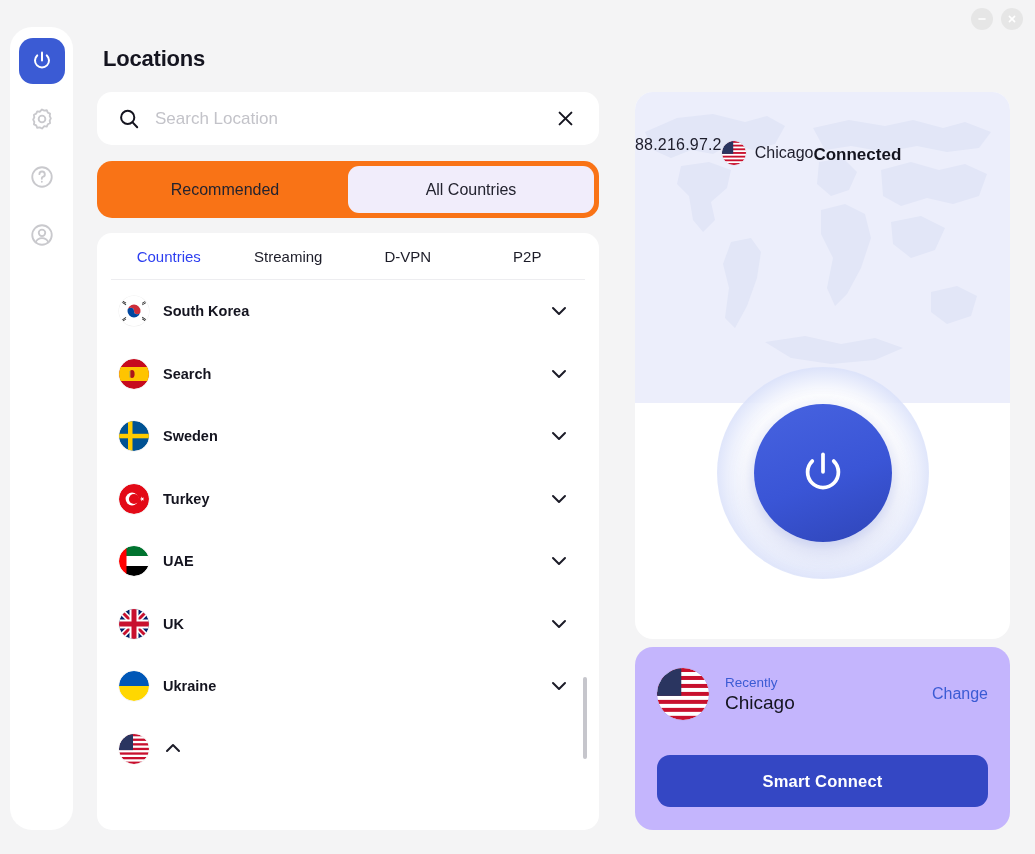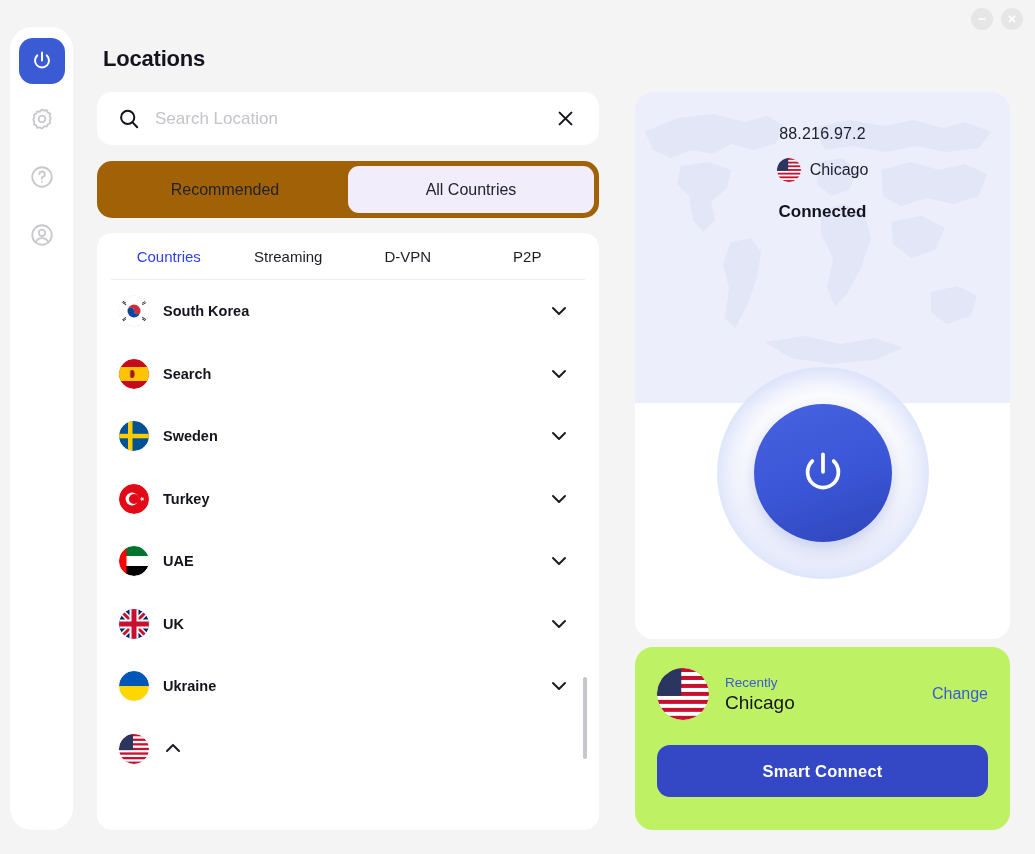--- a/index.html
+++ b/index.html
@@ -67,21 +67,21 @@
     font-family: "Liberation Sans", sans-serif;
     font-size: 17px; color: #14141f; background: transparent;
   }
   .search-input::placeholder { color: #c3c3c9; }
   .clear-btn { cursor: pointer; display:flex; padding: 4px; }
 
   
   .toggle-group {
     position: absolute; left: 97px; top: 161px;
     width: 502px; height: 57px;
-    background: #a16207; border-radius: 15px;
+    background: #f97316; border-radius: 15px;
     display: flex; align-items: center; padding: 5px;
   }
   .toggle-btn {
     flex: 1 1 0; height: 100%;
     display: flex; align-items: center; justify-content: center;
     border-radius: 11px; cursor: pointer;
     font-size: 16px; color: #23232f;
   }
   .toggle-btn.active { background: #f1edfb; }
 
@@ -147,21 +147,21 @@
     background: #ffffff;
   }
   .map-bg {
     position: absolute; left: 0; top: 0;
     width: 375px; height: 311px;
     background: #eceefb;
   }
   .map-bg svg { position:absolute; left:0; top:0; width: 375px; height: 311px; }
   .conn-info {
     position: absolute; left: 0; top: 0; width: 100%;
-    display: flex; flex-direction: column; align-items: center;
+    display: flex; flex-direction: row; align-items: center;
     padding-top: 33px;
   }
   .ip-addr { font-size: 16px; color: #1d1d2b; letter-spacing: .2px; }
   .loc-line {
     display: flex; align-items: center; gap: 9px; margin-top: 15px;
   }
   .loc-line .flag { margin-right: 0; width: 24px; height: 24px; }
   .loc-line .flag svg { width: 24px; height: 24px; }
   .loc-name { font-size: 16px; color: #1d1d2b; }
   .conn-status {
@@ -189,36 +189,36 @@
     background: linear-gradient(160deg, #4763e0 0%, #3a55d6 55%, #2f45b8 100%);
     display: flex; align-items: center; justify-content: center;
     cursor: pointer;
     box-shadow: 0 10px 26px rgba(50,75,200,0.30);
   }
 
   
   .recent-card {
     position: absolute; left: 635px; top: 647px;
     width: 375px; height: 183px;
-    background: #bef264; border-radius: 18px;
+    background: #c4b5fd; border-radius: 18px;
     padding: 19px 22px;
   }
   .recent-row {
     display: flex; align-items: center; height: 56px;
   }
   .recent-row .flag { width: 52px; height: 52px; margin-right: 16px; }
   .recent-row .flag svg { width: 52px; height: 52px; }
   .recent-texts { flex: 1 1 auto; }
   .recent-label { font-size: 13.5px; color: #3b5bd4; margin-bottom: 2px; }
   .recent-city { font-size: 19px; color: #14141f; }
   .change-link {
     font-size: 16px; color: #3b5bd4; cursor: pointer;
   }
   .smart-connect {
-    margin-top: 23px;
+    margin-top: 33px;
     width: 100%; height: 52px;
     background: #3447c4; border: none; border-radius: 13px;
     color: #ffffff; font-size: 16.5px; font-weight: bold;
     font-family: "Liberation Sans", sans-serif;
     cursor: pointer; letter-spacing: .2px;
   }
 </style>
 </head>
 <body>
 

